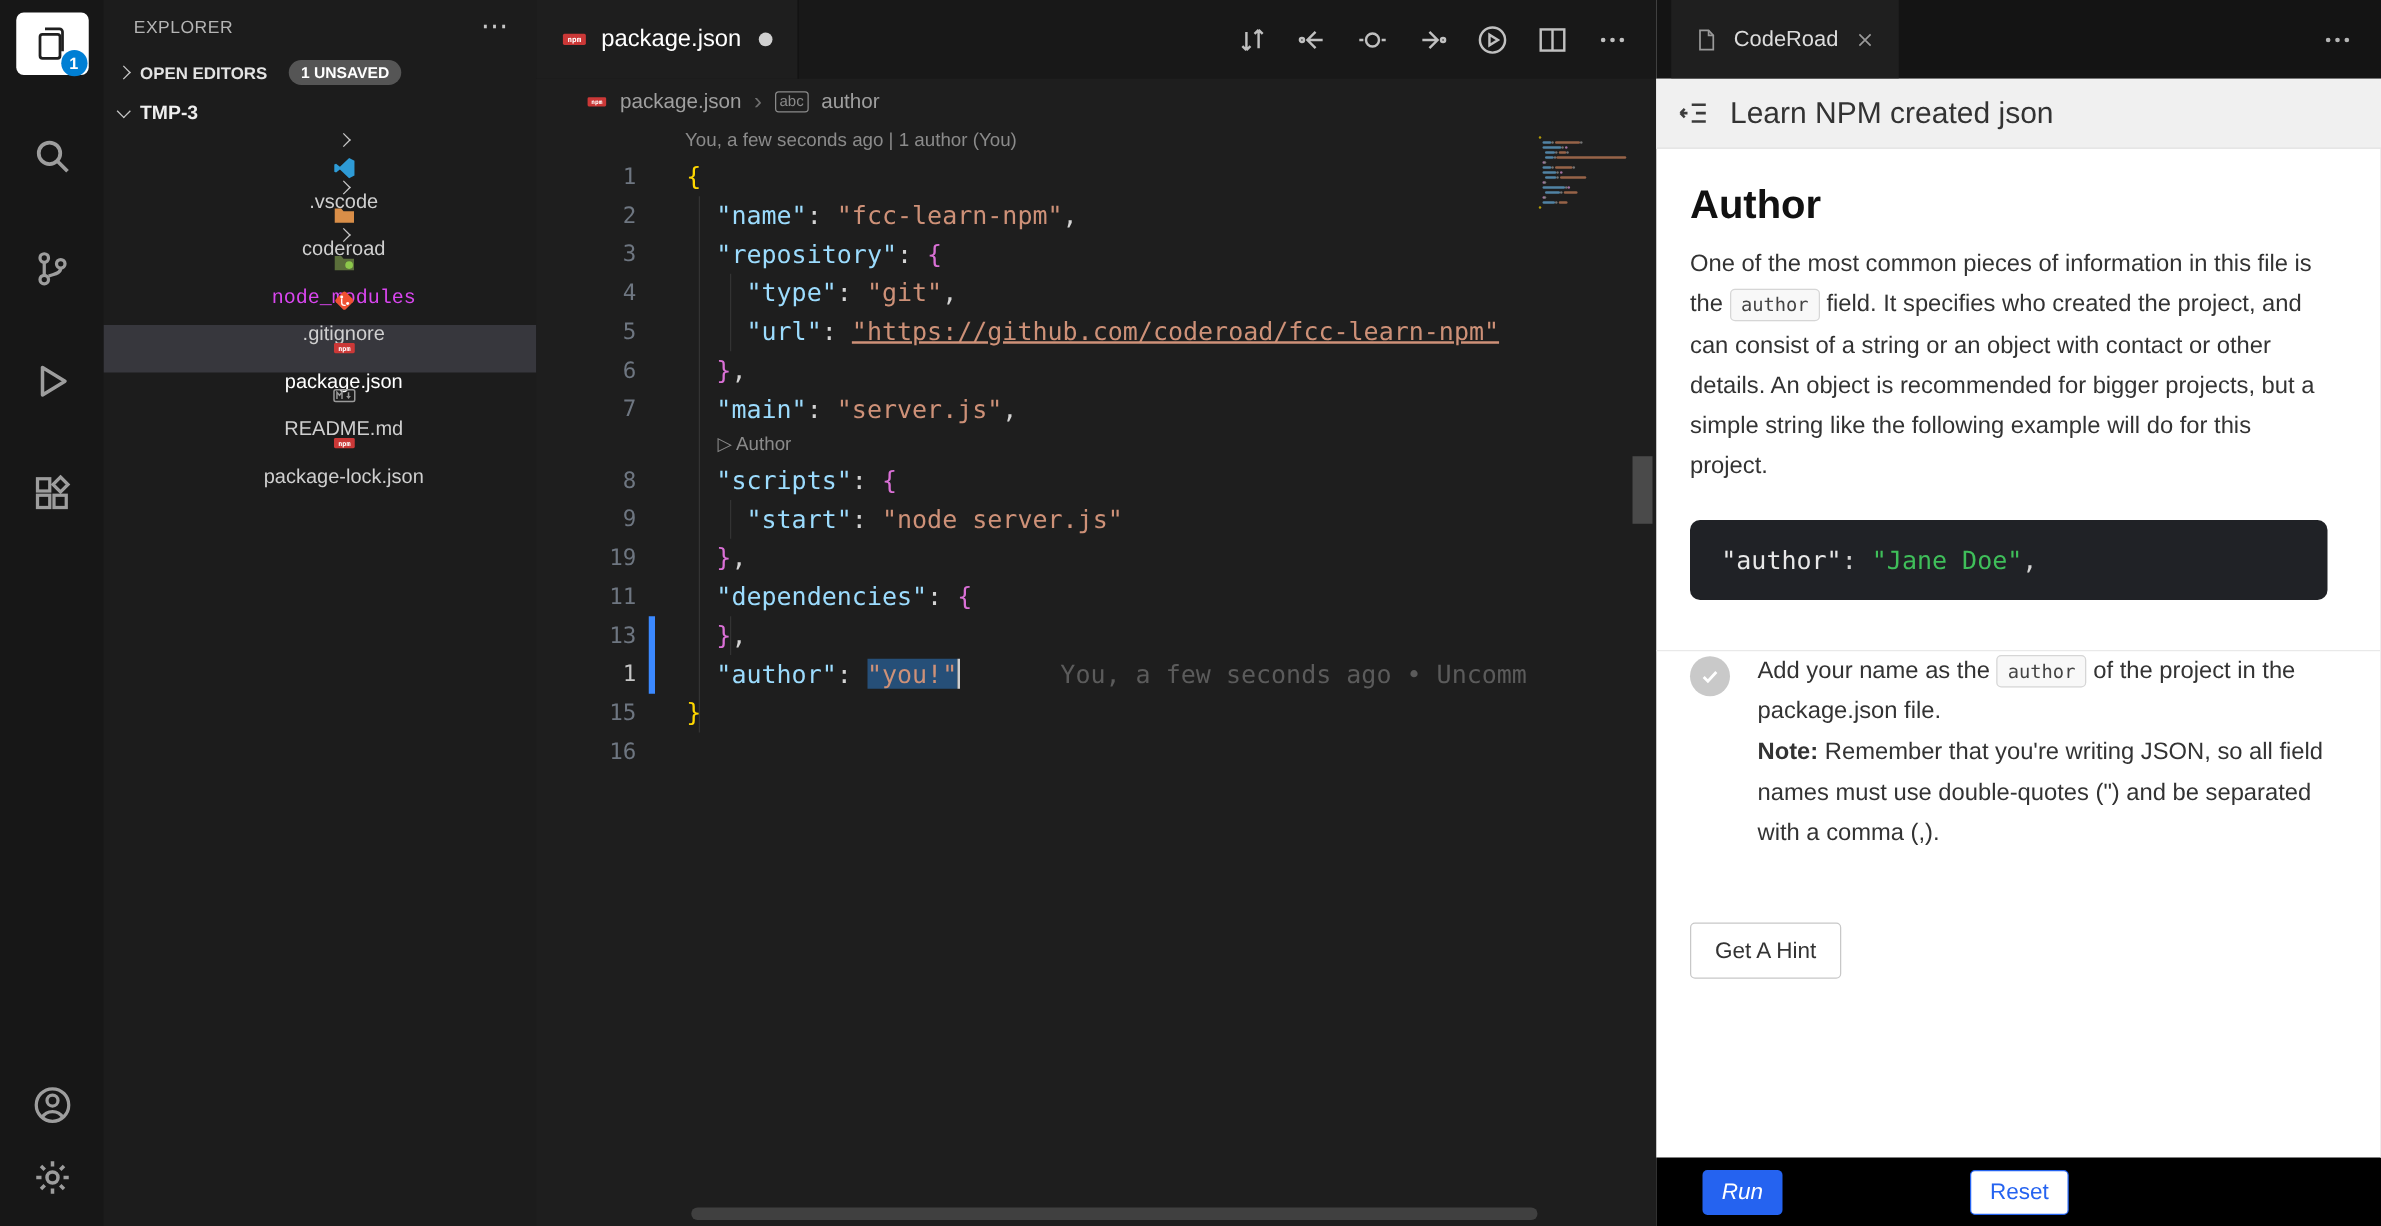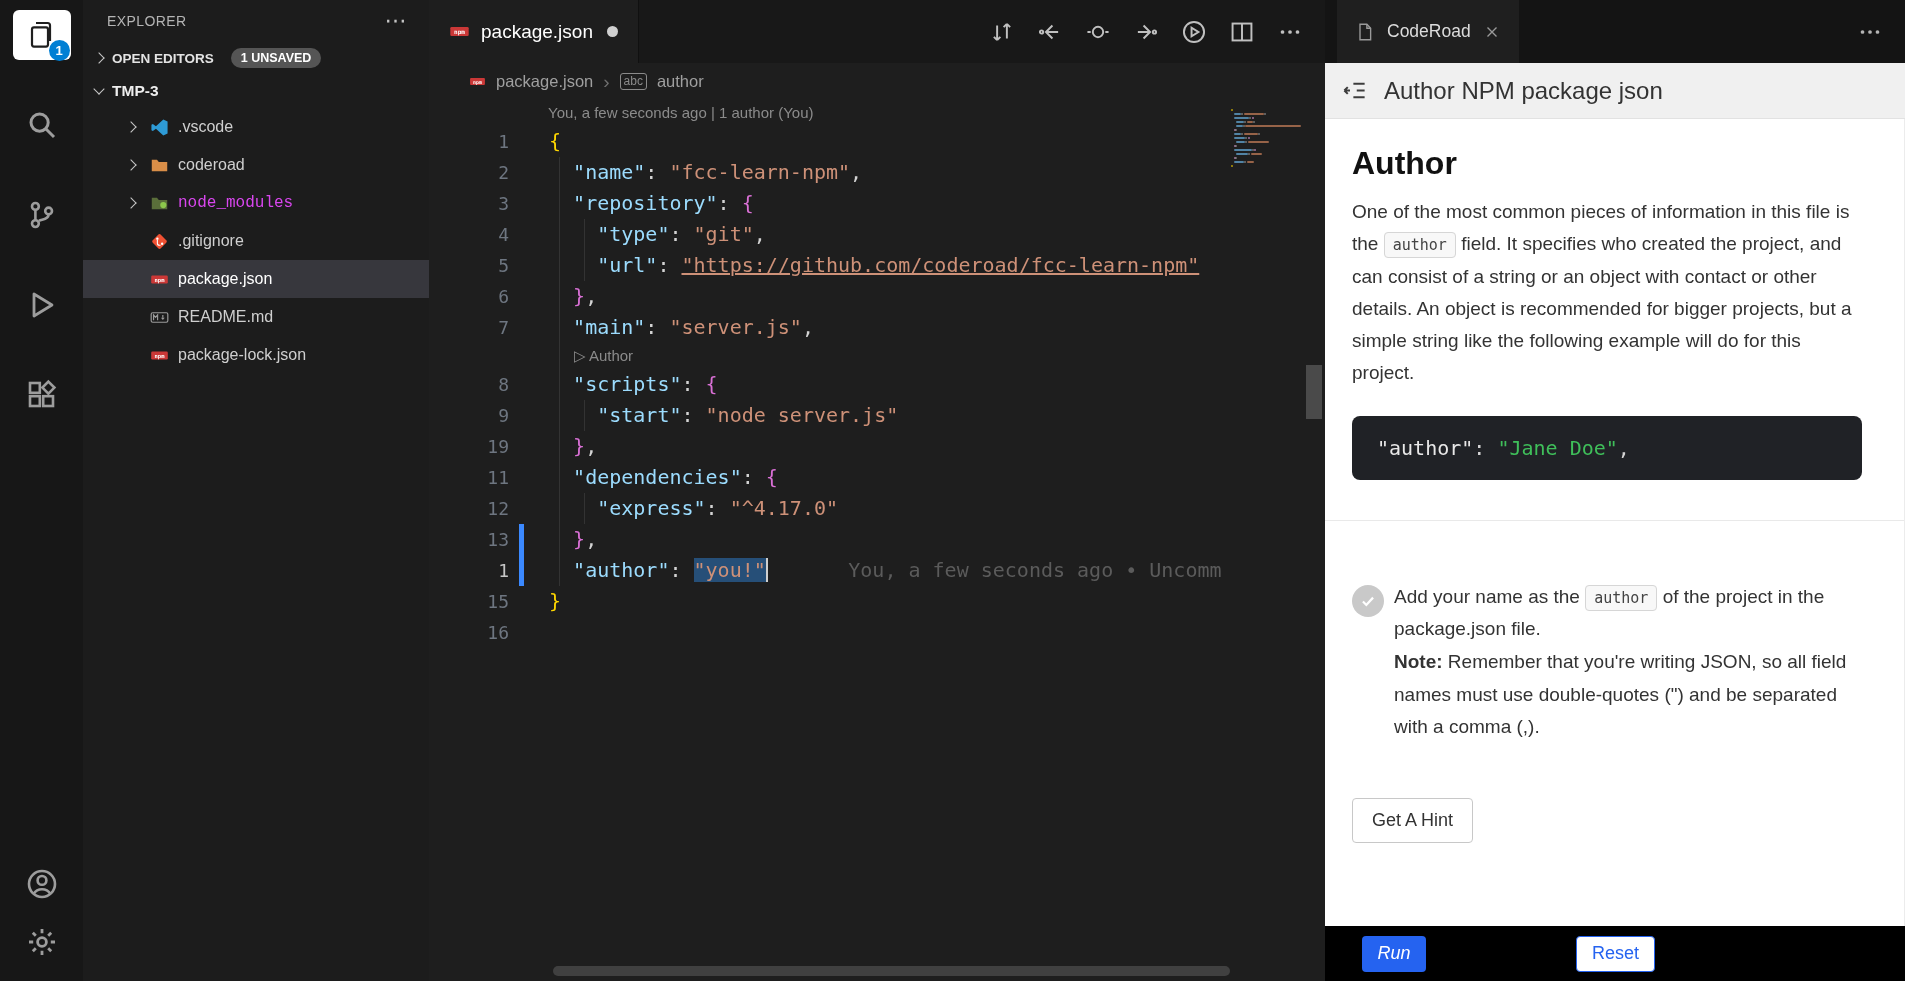--- a/index.html
+++ b/index.html
@@ -34,21 +34,21 @@
               font-weight:700;font-size:13.5px;color:#e3e3e3;cursor:pointer;}
   .sb-badge{background:#555;color:#fff;font-size:12.5px;font-weight:700;padding:3px 10px;
             border-radius:11px;margin-left:8px;}
   .sb-root{height:34px;display:flex;align-items:center;gap:9px;padding:0 12px;
            font-weight:700;font-size:15.5px;color:#eee;cursor:pointer;}
   .chev{display:inline-block;width:8px;height:8px;border-right:1.6px solid #c8c8c8;
         border-bottom:1.6px solid #c8c8c8;flex:none;}
   .chev.r{transform:rotate(-45deg);}
   .chev.d{transform:rotate(45deg);margin-top:-4px;}
   .file-row{height:38px;display:flex;align-items:center;padding-left:38px;gap:9px;
-            cursor:pointer;color:#cfcfcf;}
+            cursor:pointer;color:#cfcfcf;flex-direction:column;}
   .file-row.selected{background:#37373d;color:#fff;}
   .chevbox{width:20px;display:flex;justify-content:center;flex:none;}
   .fi{width:19px;height:19px;flex:none;display:inline-flex;}
   .fname.dim{color:#d946ef;font-family:Liberation Mono, monospace;}
 
   
   .editorgroup{flex:1;min-width:0;display:flex;flex-direction:column;background:#1e1e1e;}
   .tabstrip{height:63px;flex:none;background:#181818;display:flex;justify-content:space-between;}
   .tab{display:flex;align-items:center;gap:11px;padding:0 20px;background:#1e1e1e;color:#fff;
        font-size:19px;border-right:1px solid #101010;cursor:pointer;}
@@ -114,21 +114,21 @@
   .panel-content{flex:1;overflow:hidden;padding:0 42px 0 27px;position:relative;
                  border-right:1px solid #ececec;}
   .panel-content h1{font-size:32px;margin:26px 0 4px;color:#111;}
   .pintro{font-size:19px;line-height:1.7;color:#333;margin-top:14px;}
   .icode{font-family:"DejaVu Sans Mono",monospace;font-size:15px;background:#f8f8f8;
          border:1px solid #d6d6d6;border-radius:4px;padding:3px 8px;color:#444;white-space:nowrap;}
   .codeblock{margin-top:26px;background:#202226;border-radius:8px;padding:20px 25px;
              font-family:"DejaVu Sans Mono",monospace;font-size:20px;color:#d4d4d4;}
   .cb-key{color:#e8e8e8;}.cb-p{color:#d4d4d4;}.cb-str{color:#3fbf5a;}
   .pdivider{height:1px;background:#e9e9e9;margin:40px -42px 0 -27px;}
-  .task{display:flex;gap:10px;margin-top:60px;}
+  .task{display:flex;gap:22px;}
   .task-check{width:32px;height:32px;border-radius:50%;background:#c9c9c9;flex:none;
               display:flex;align-items:center;justify-content:center;margin-top:4px;}
   .task-check [data-icon]{width:18px;height:18px;}
   .task-text{font-size:19px;line-height:1.72;color:#333;}
   .hint-btn{margin-top:54px;background:#fff;border:1px solid #c8c8c8;border-radius:4px;
             padding:11px 19px;font-size:18px;color:#333;font-family:inherit;cursor:pointer;}
   .panel-footer{height:55px;flex:none;background:#000;display:flex;align-items:center;}
   .run-btn{margin-left:37px;min-width:64px;height:36px;background:var(--accent);color:#fff;
            border:none;border-radius:4px;font-size:18px;font-family:inherit;cursor:pointer;font-style:italic;}
   .reset-btn{margin-left:150px;height:36px;padding:0 15px;background:#fff;color:var(--accent);
@@ -387,21 +387,20 @@
           <div class="code-row"><span class="lnum">3</span><span class="gchange"></span><span class="ltext"><span class="tk-p">  </span><span class="tk-key">"repository"</span><span class="tk-p">: </span><span class="tk-b1">{</span></span></div>
           <div class="code-row"><span class="lnum">4</span><span class="gchange"></span><span class="ltext"><span class="tk-p">    </span><span class="tk-key">"type"</span><span class="tk-p">: </span><span class="tk-str">"git"</span><span class="tk-p">,</span></span></div>
           <div class="code-row"><span class="lnum">5</span><span class="gchange"></span><span class="ltext"><span class="tk-p">    </span><span class="tk-key">"url"</span><span class="tk-p">: </span><span class="tk-url">"https://github.com/coderoad/fcc-learn-npm"</span></span></div>
           <div class="code-row"><span class="lnum">6</span><span class="gchange"></span><span class="ltext"><span class="tk-p">  </span><span class="tk-b1">}</span><span class="tk-p">,</span></span></div>
           <div class="code-row"><span class="lnum">7</span><span class="gchange"></span><span class="ltext"><span class="tk-p">  </span><span class="tk-key">"main"</span><span class="tk-p">: </span><span class="tk-str">"server.js"</span><span class="tk-p">,</span></span></div>
           <div class="lens-row debug"><span class="lens-play">▷ </span><span>Author</span></div>
           <div class="code-row"><span class="lnum">8</span><span class="gchange"></span><span class="ltext"><span class="tk-p">  </span><span class="tk-key">"scripts"</span><span class="tk-p">: </span><span class="tk-b1">{</span></span></div>
           <div class="code-row"><span class="lnum">9</span><span class="gchange"></span><span class="ltext"><span class="tk-p">    </span><span class="tk-key">"start"</span><span class="tk-p">: </span><span class="tk-str">"node server.js"</span></span></div>
           <div class="code-row"><span class="lnum">19</span><span class="gchange"></span><span class="ltext"><span class="tk-p">  </span><span class="tk-b1">}</span><span class="tk-p">,</span></span></div>
           <div class="code-row"><span class="lnum">11</span><span class="gchange"></span><span class="ltext"><span class="tk-p">  </span><span class="tk-key">"dependencies"</span><span class="tk-p">: </span><span class="tk-b1">{</span></span></div>
-          <div class="code-row"><span class="lnum">12</span><span class="gchange"></span><span class="ltext"><span class="tk-p">    </span><span class="tk-key">"express"</span><span class="tk-p">: </span><span class="tk-str">"^4.17.0"</span></span></div>
           <div class="code-row"><span class="lnum">13</span><span class="gchange on"></span><span class="ltext"><span class="tk-p">  </span><span class="tk-b1">}</span><span class="tk-p">,</span></span></div>
           <div class="code-row active"><span class="lnum">1</span><span class="gchange on"></span><span class="ltext"><span class="tk-p">  </span><span class="tk-key">"author"</span><span class="tk-p">: </span><span class="tk-sel">"you!"</span><span class="caret"></span><span class="blame">You, a few seconds ago • Uncomm</span></span></div>
           <div class="code-row"><span class="lnum">15</span><span class="gchange"></span><span class="ltext"><span class="tk-b0">}</span></span></div>
           <div class="code-row"><span class="lnum">16</span><span class="gchange"></span><span class="ltext"></span></div>
         </div>
       <div class="minimap" id="minimap">
           <div class="mm-line">
             <span class="mm-tk mm-b0" style="left: 0px; width: 2px;"></span>
           </div>
           <div class="mm-line">
@@ -505,21 +504,21 @@
           </svg>
         </span>
     </div>
 
     <div class="panel-header">
       <span class="toc" data-icon="toc">
           <svg viewBox="0 0 24 24" fill="none" stroke="#3c3c3c" stroke-width="1.8">
             <path d="M21 6H11M21 12h-7M21 18H11M8 12H3m0 0 3-3m-3 3 3 3"></path>
           </svg>
         </span>
-      <h2>Author NPM package json</h2>
+      <h2>Learn NPM created json</h2>
     </div>
 
     <div class="panel-content">
       <h1>Author</h1>
       <p class="pintro" id="intro-p">One of the most common pieces of information in this file is the <span class="icode">author</span> field. It specifies who created the project, and can consist of a string or an object with contact or other details. An object is recommended for bigger projects, but a simple string like the following example will do for this project.</p>
       <div class="codeblock" id="example-code"><span class="cb-key">"author"</span><span class="cb-p">: </span><span class="cb-str">"Jane Doe"</span><span class="cb-p">,</span></div>
       <div class="pdivider"></div>
       <div class="task">
         <div class="task-check">
           <span data-icon="checkmark">

